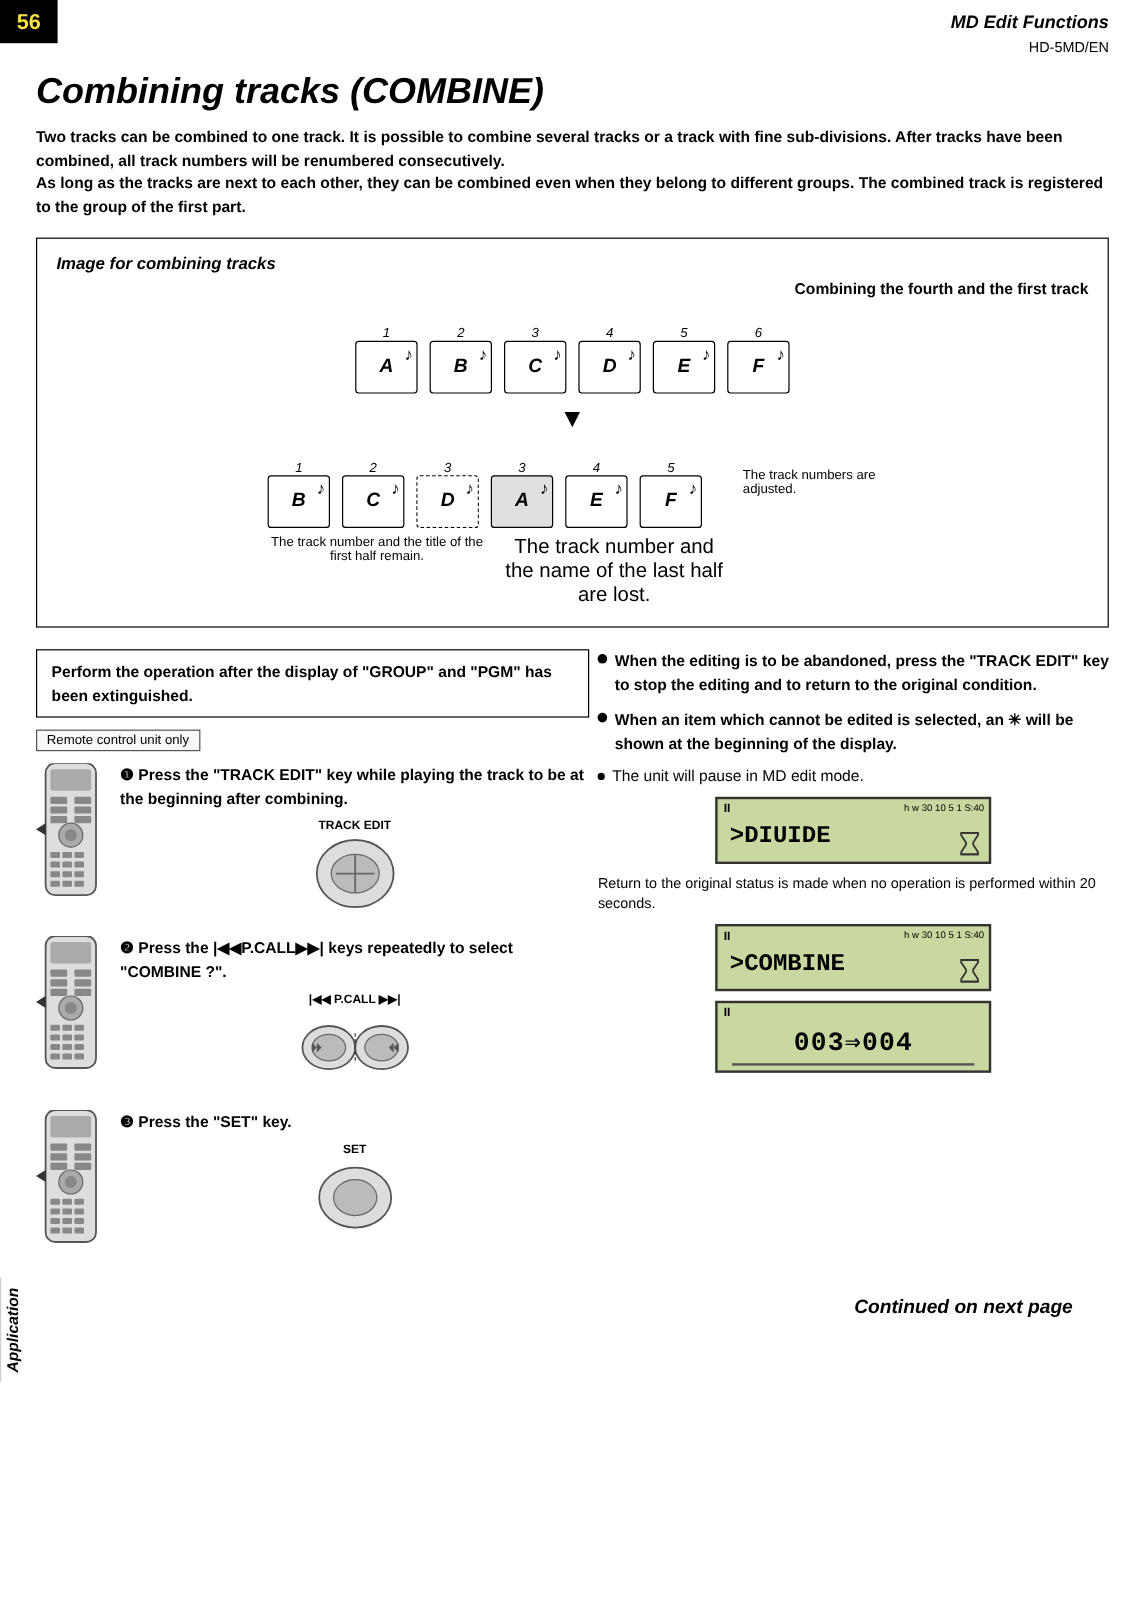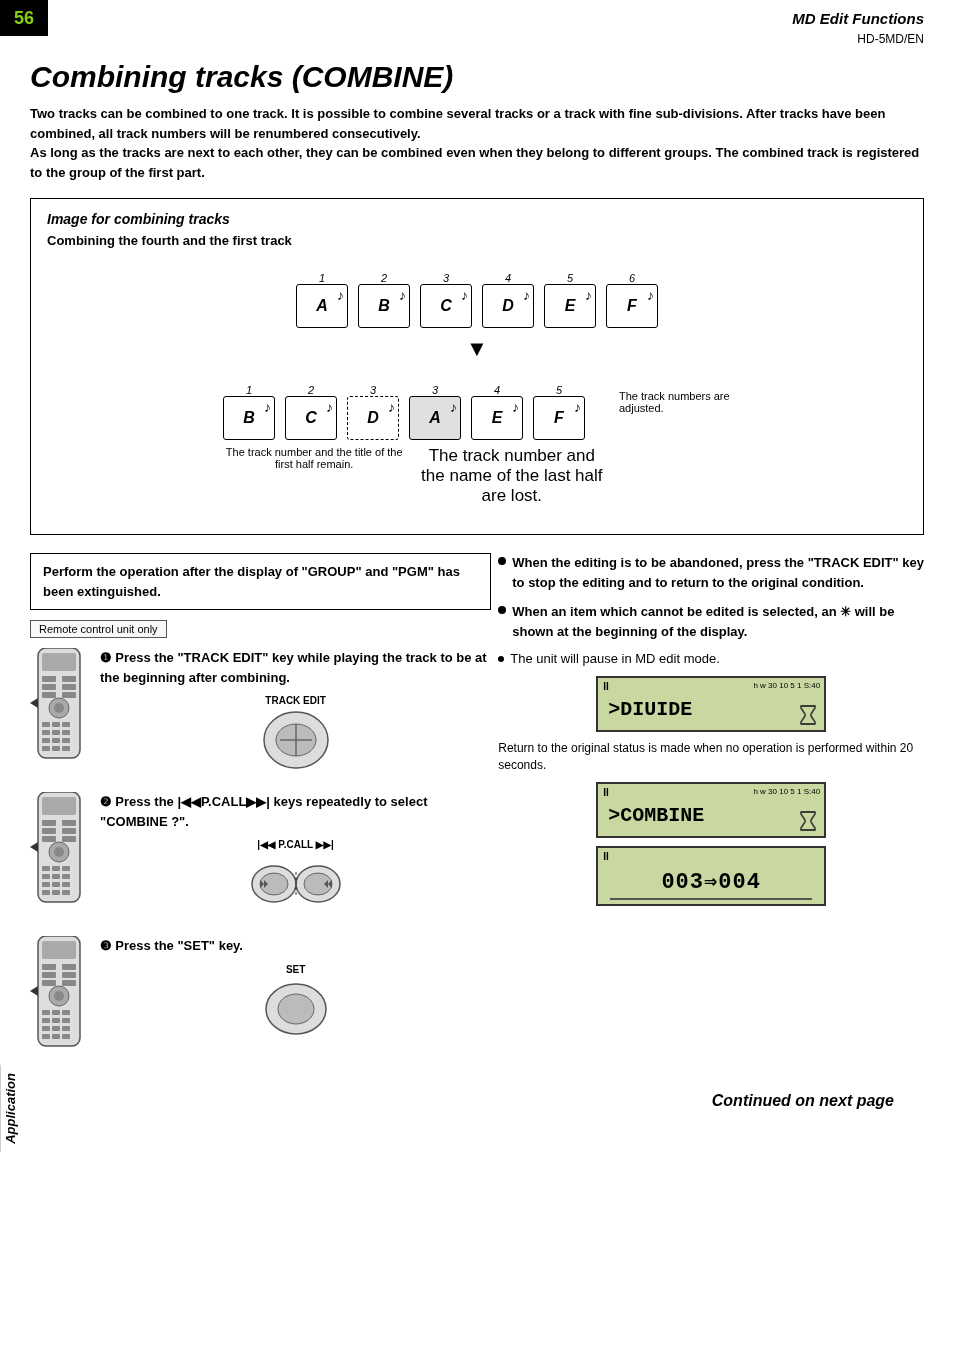--- a/index.html
+++ b/index.html
@@ -12,21 +12,21 @@
       color: #000;
       position: relative;
     }
 
     
     .page-number-tab {
       position: absolute;
       top: 0;
       left: 0;
       background: #000;
-      color: #84cc16;
+      color: #fde047;
       font-size: 18px;
       font-weight: bold;
       width: 48px;
       height: 36px;
       display: flex;
       align-items: center;
       justify-content: center;
     }
 
     .header-right {
@@ -60,36 +60,36 @@
     .intro-text {
       font-weight: bold;
       font-size: 13px;
       line-height: 1.5;
       margin-bottom: 16px;
     }
 
     
     .image-box {
       border: 1.5px solid #000;
-      padding: 12px 16px 28px 16px;
+      padding: 12px 16px 16px 16px;
       margin-bottom: 18px;
     }
 
     .image-box-title {
       font-style: italic;
       font-weight: bold;
       font-size: 14px;
       margin-bottom: 6px;
     }
 
     .image-box-subtitle {
       font-weight: bold;
       font-size: 13px;
       margin-bottom: 10px;
-      text-align: left;
+      text-align: right;
     }
 
     
     .track-diagram {
       display: flex;
       flex-direction: column;
       align-items: center;
       gap: 4px;
     }
 

